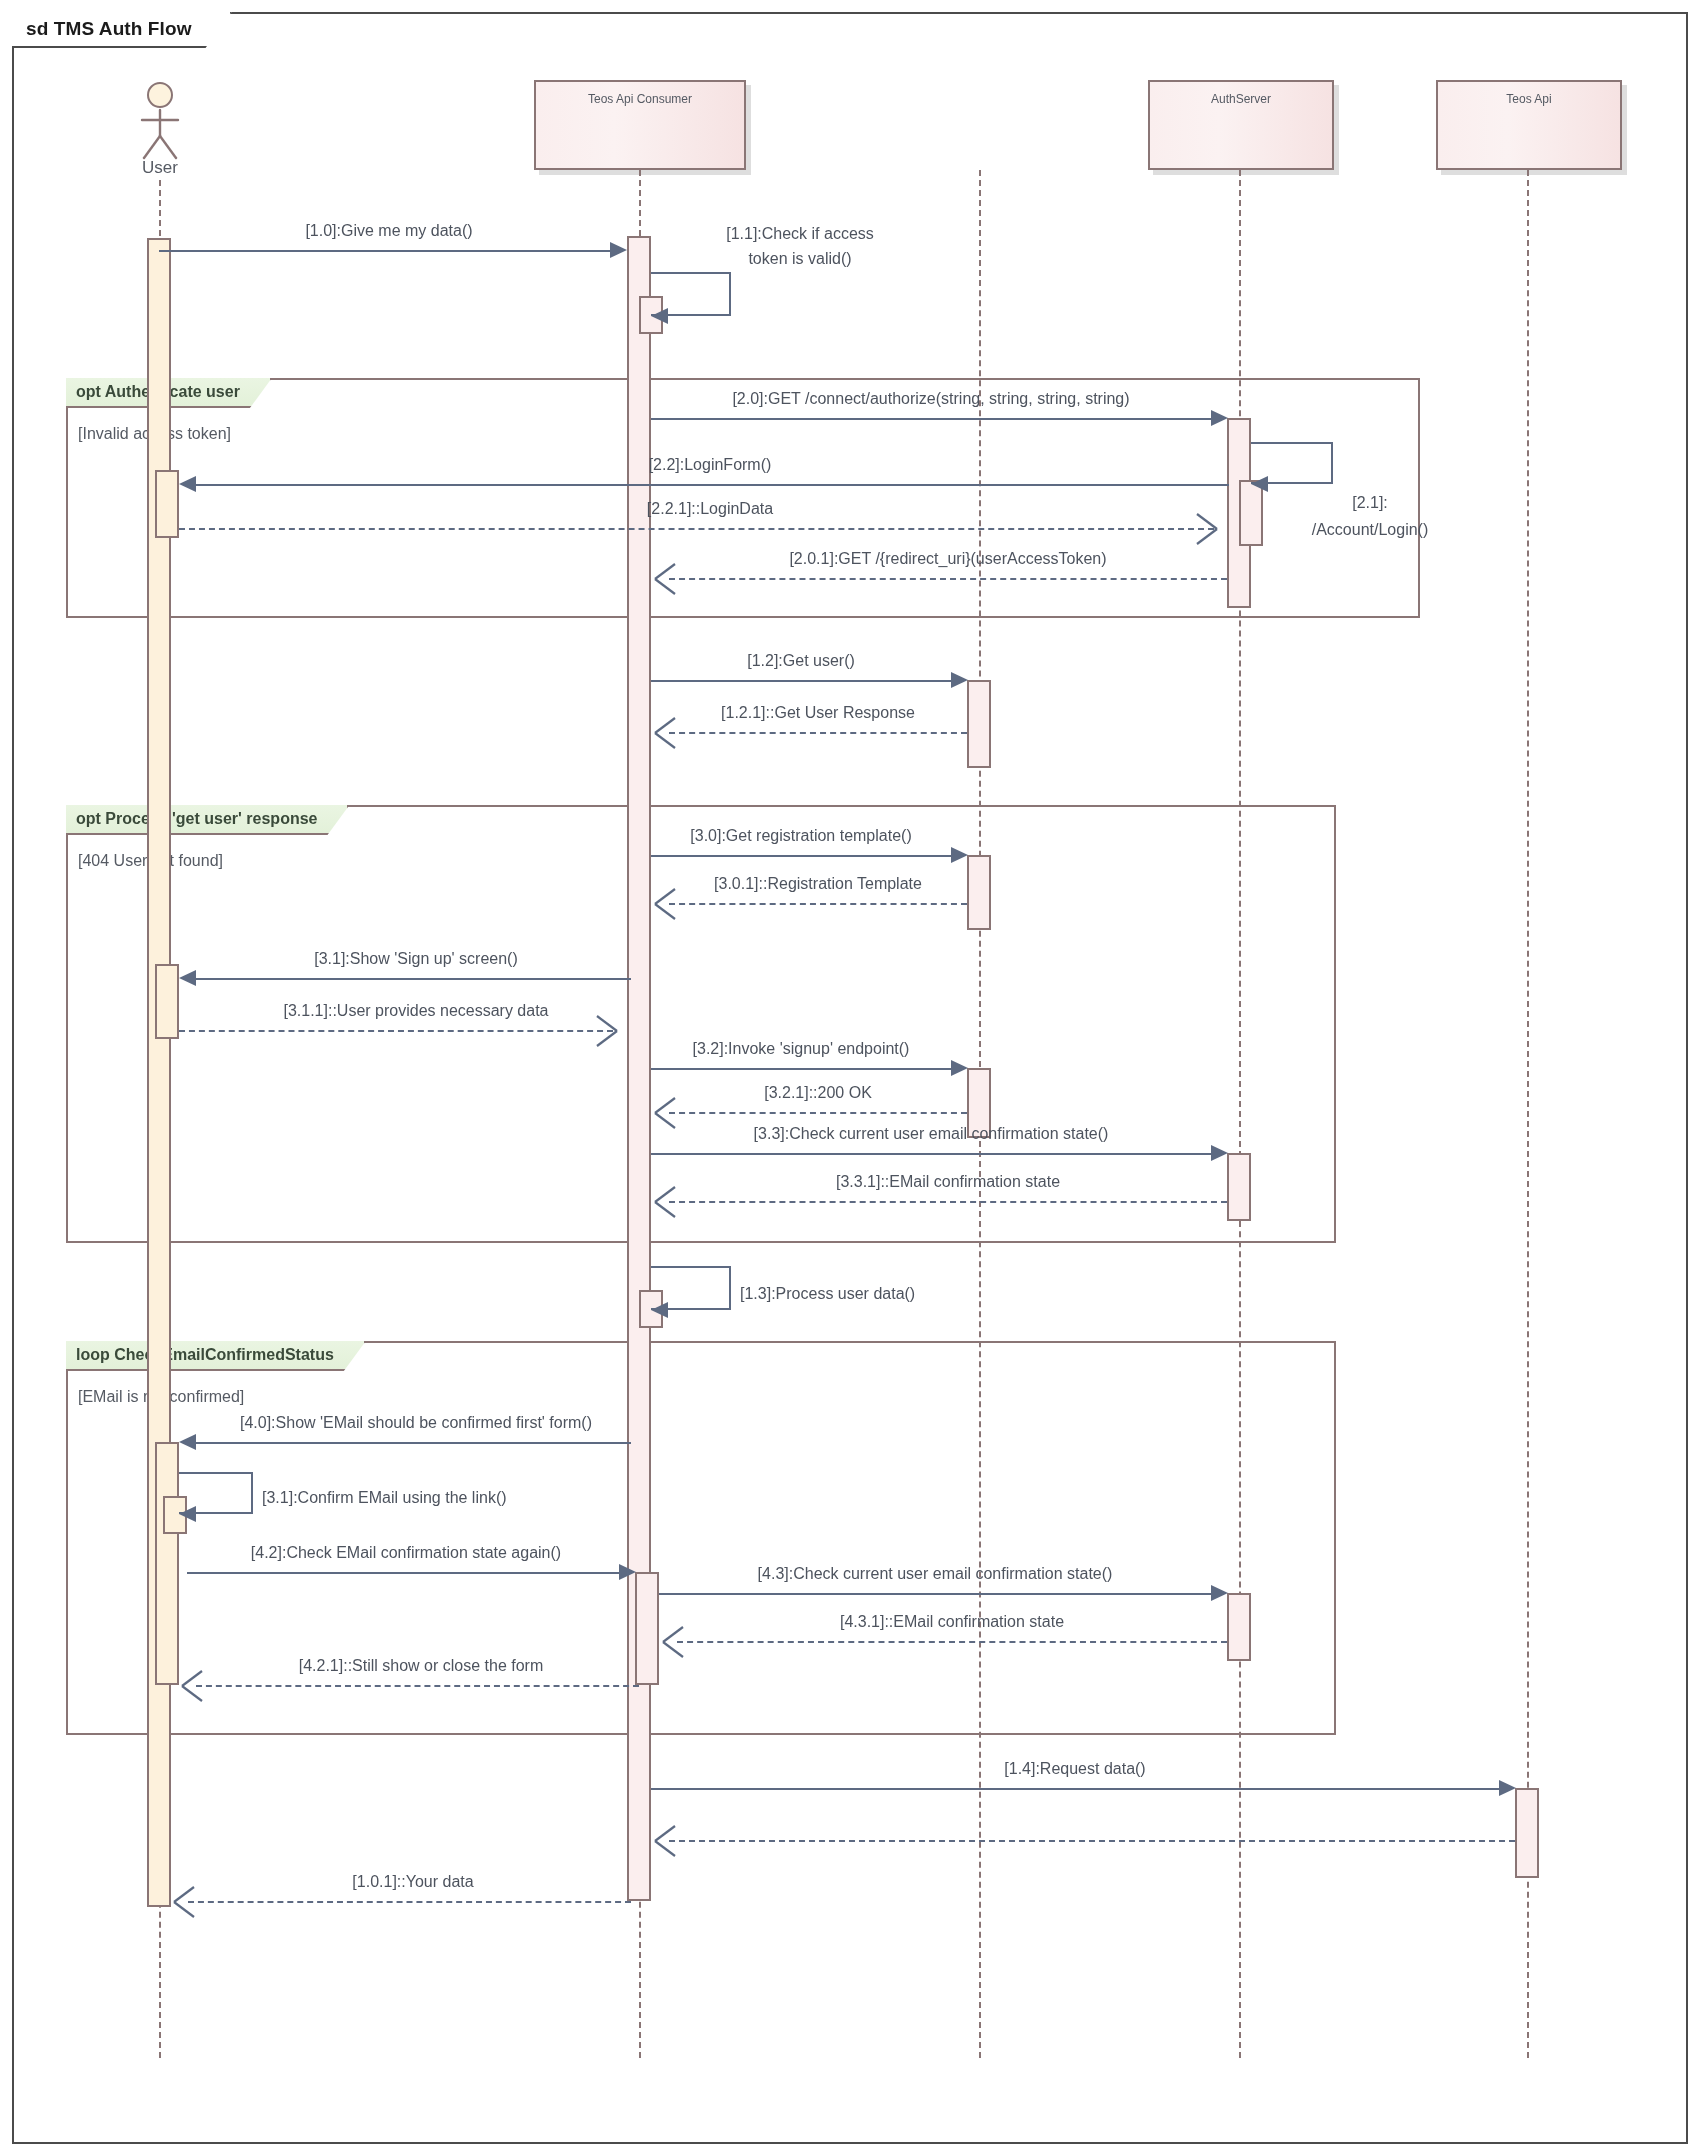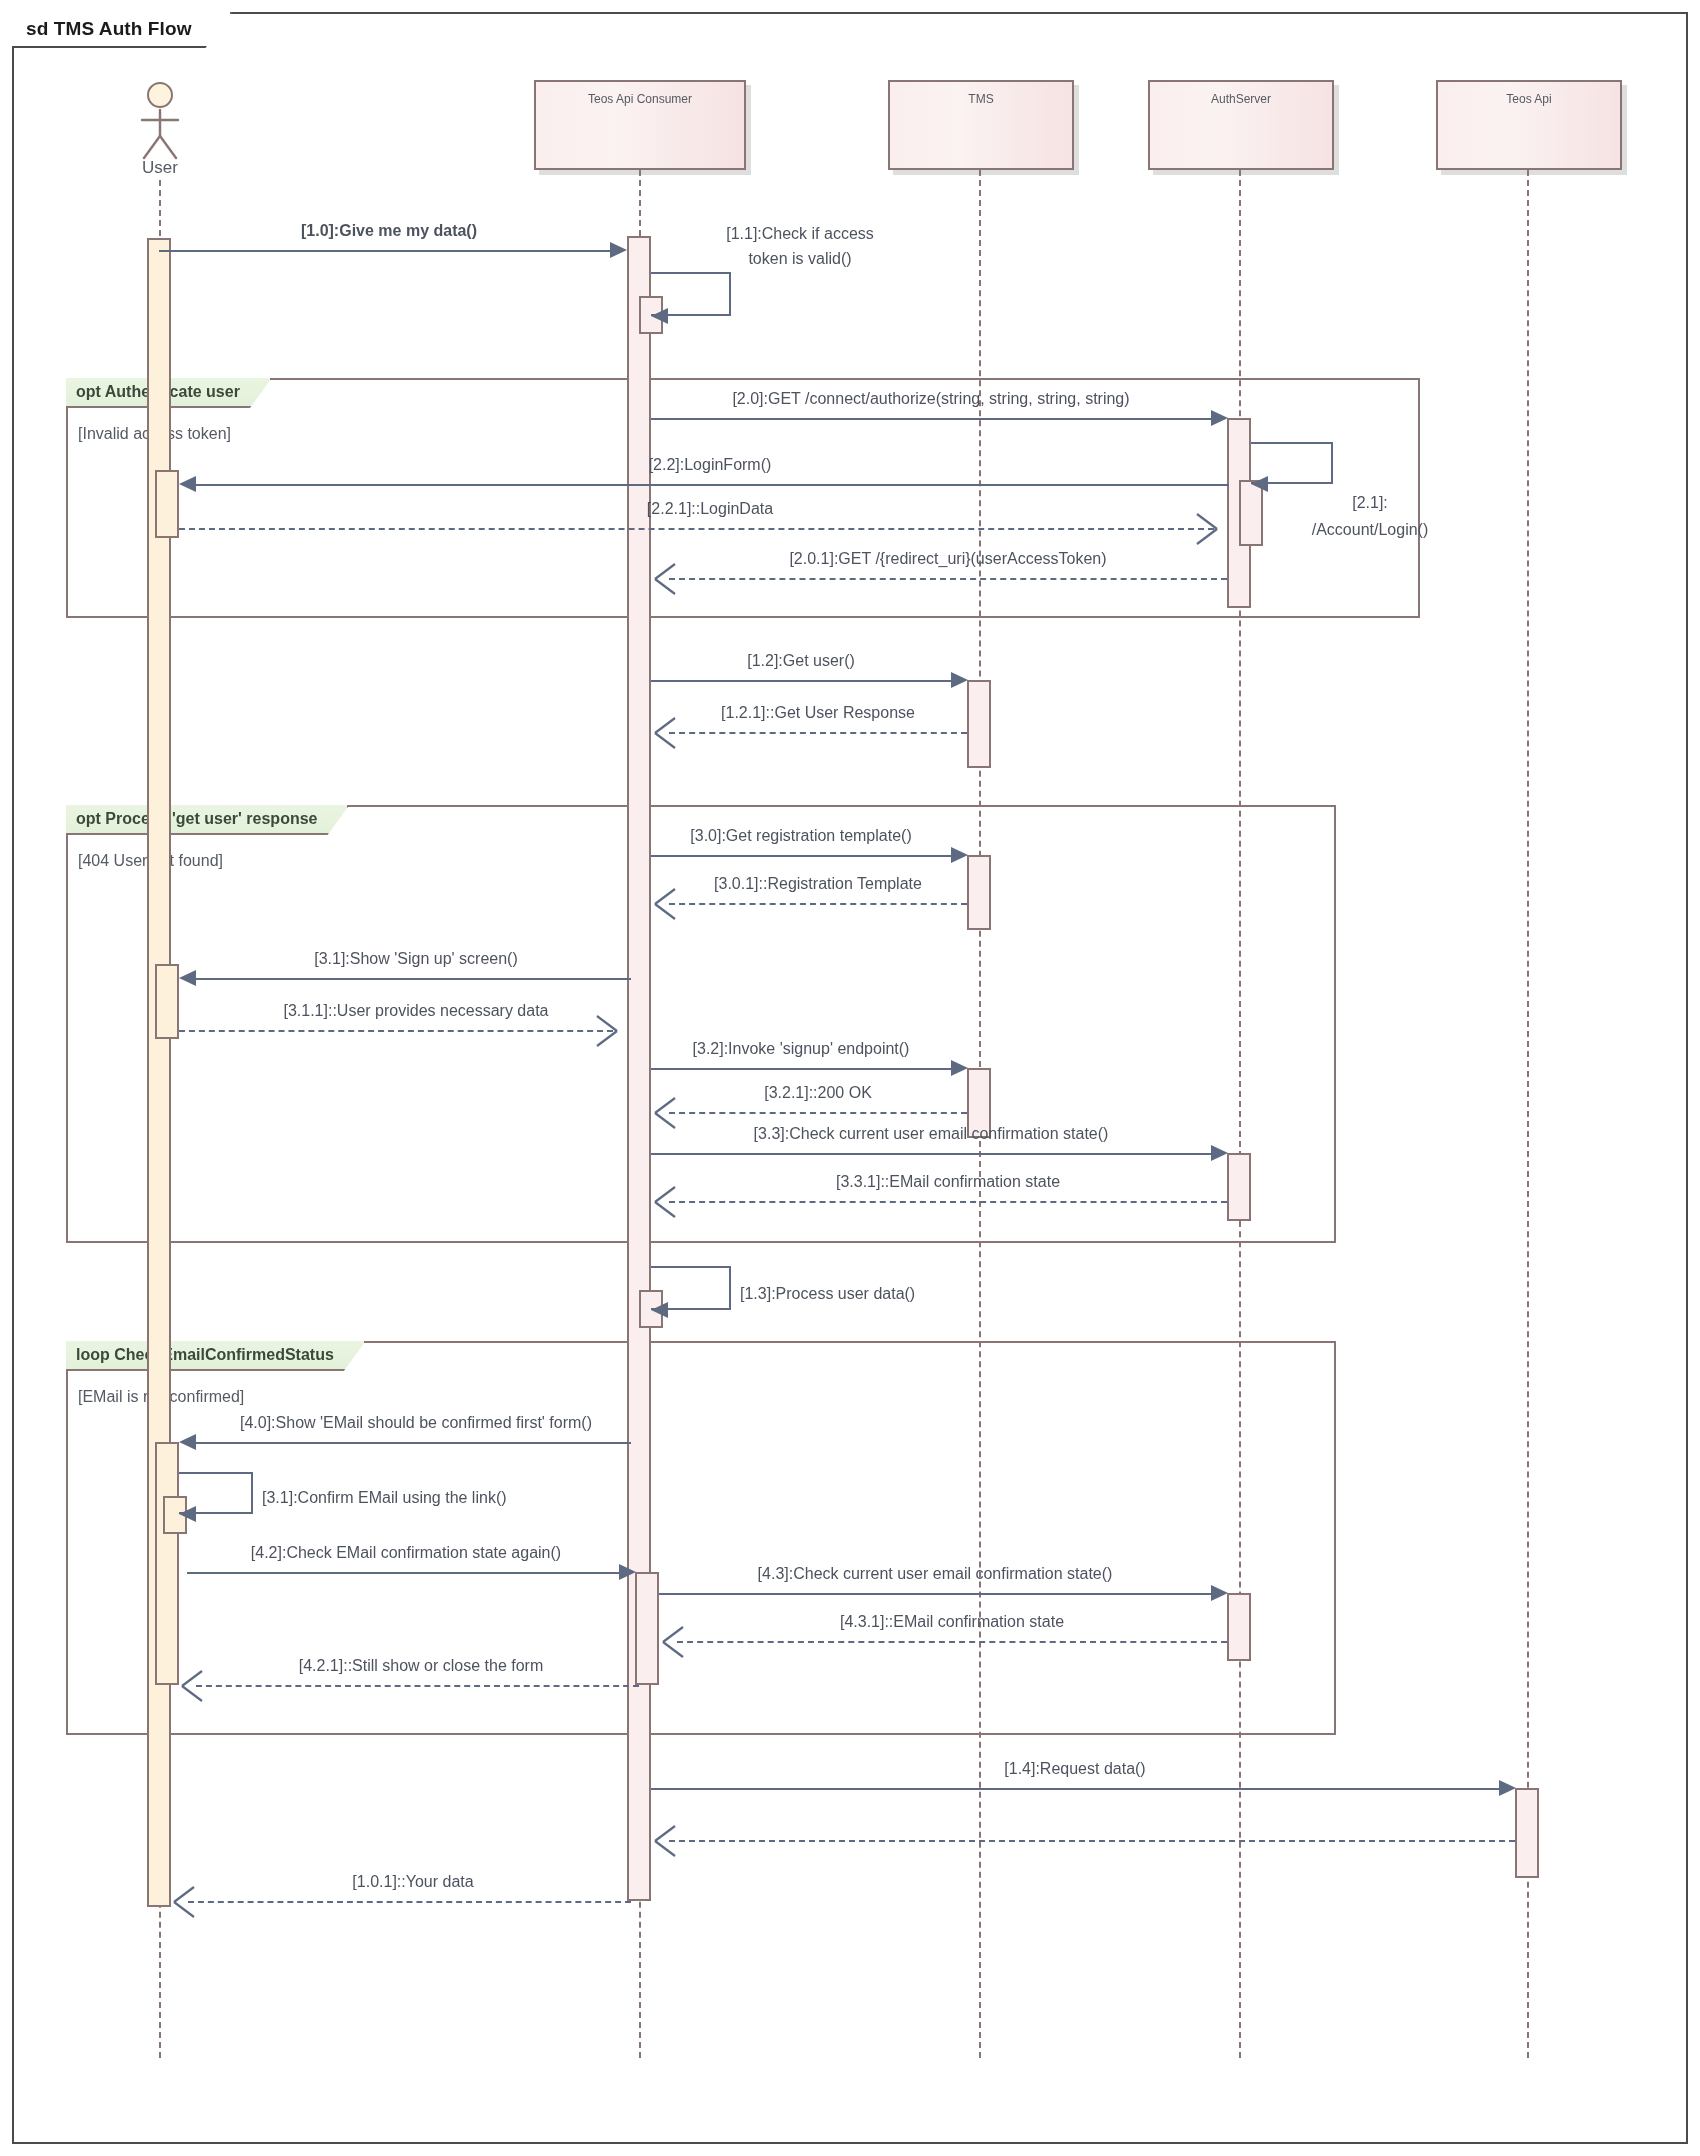--- a/index.html
+++ b/index.html
@@ -155,23 +155,20 @@
     </g>
   </svg>
   <div class="actor-label" style="left:110px; top:158px; width:100px;">User</div>
   <div class="lifeline" style="left:159px; top:180px; height:1878px;"></div>
 
   <div class="participant" style="left:534px; top:80px; width:212px; height:90px;">
     <span>Teos Api Consumer</span>
   </div>
   <div class="lifeline" style="left:639px; top:170px; height:1888px;"></div>
 
-  <div class="participant" style="left:888px; top:80px; width:186px; height:90px;">
-    <span>TMS</span>
-  </div>
   <div class="lifeline" style="left:979px; top:170px; height:1888px;"></div>
 
   <div class="participant" style="left:1148px; top:80px; width:186px; height:90px;">
     <span>AuthServer</span>
   </div>
   <div class="lifeline" style="left:1239px; top:170px; height:1888px;"></div>
 
   <div class="participant" style="left:1436px; top:80px; width:186px; height:90px;">
     <span>Teos Api</span>
   </div>
@@ -213,21 +210,21 @@
 
   <div class="act" style="left:1227px; top:418px; width:24px; height:190px;"></div>
   <div class="act" style="left:1239px; top:480px; width:24px; height:66px;"></div>
   <div class="act" style="left:1227px; top:1153px; width:24px; height:68px;"></div>
   <div class="act" style="left:1227px; top:1593px; width:24px; height:68px;"></div>
 
   <div class="act" style="left:1515px; top:1788px; width:24px; height:90px;"></div>
 
   <div class="msgline" style="left:159px; top:250px; width:451px;"></div>
   <div class="arrow-solid right" style="left:610px; top:242px;"></div>
-  <div class="msglabel" style="left:189px; top:222px; width:400px;font-weight:bold;">[1.0]:Give me my data()</div>
+  <div class="msglabel" style="left:189px; top:222px; width:400px;">[1.0]:Give me my data()</div>
 
   <div class="selfcall" style="left:651px; top:272px; width:80px; height:44px;"></div>
   <div class="arrow-solid left" style="left:651px; top:308px;"></div>
   <div class="msglabel ml" style="left:690px; top:225px; width:220px; text-align:center;">[1.1]:Check if access</div>
   <div class="msglabel ml" style="left:690px; top:250px; width:220px; text-align:center;">token is valid()</div>
 
   <div class="msgline" style="left:651px; top:418px; width:560px;"></div>
   <div class="arrow-solid right" style="left:1211px; top:410px;"></div>
   <div class="msglabel" style="left:651px; top:390px; width:560px;">[2.0]:GET /connect/authorize(string, string, string, string)</div>
 

